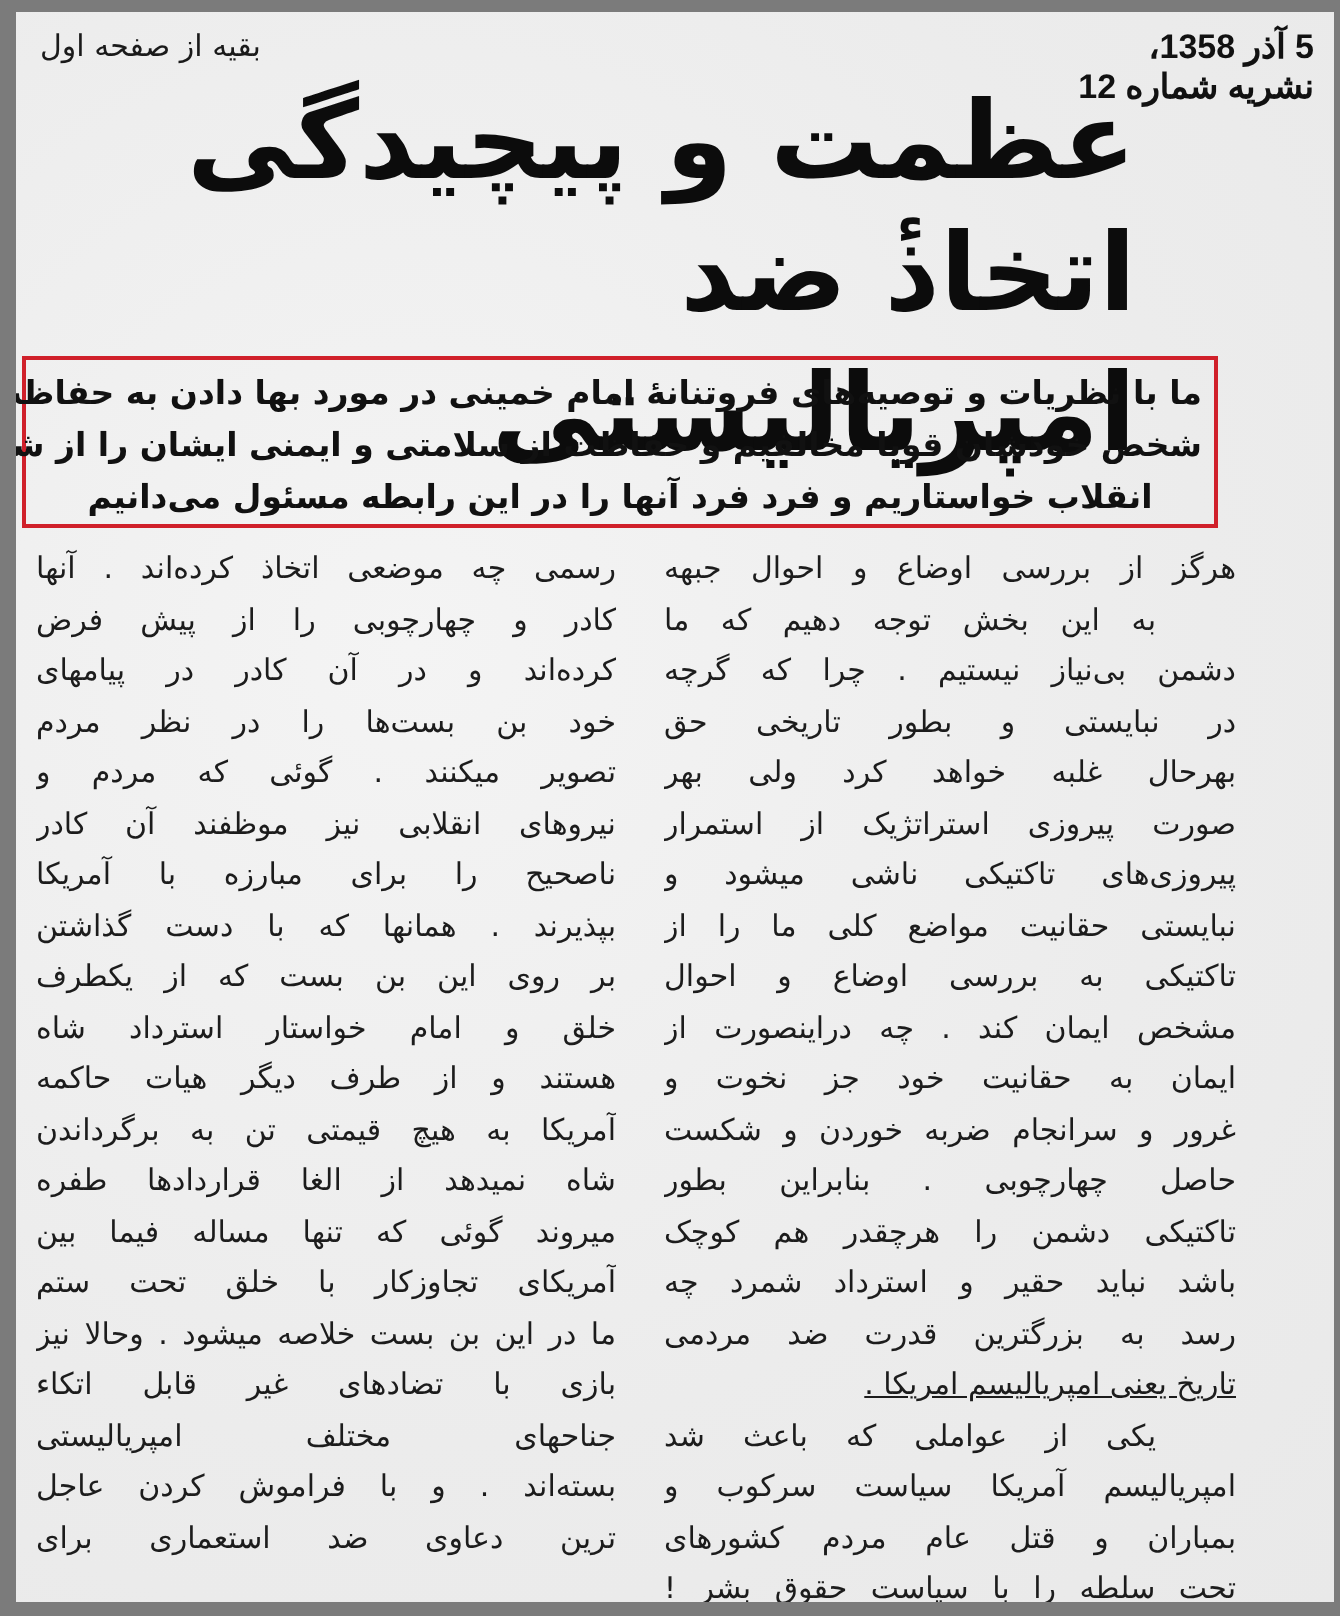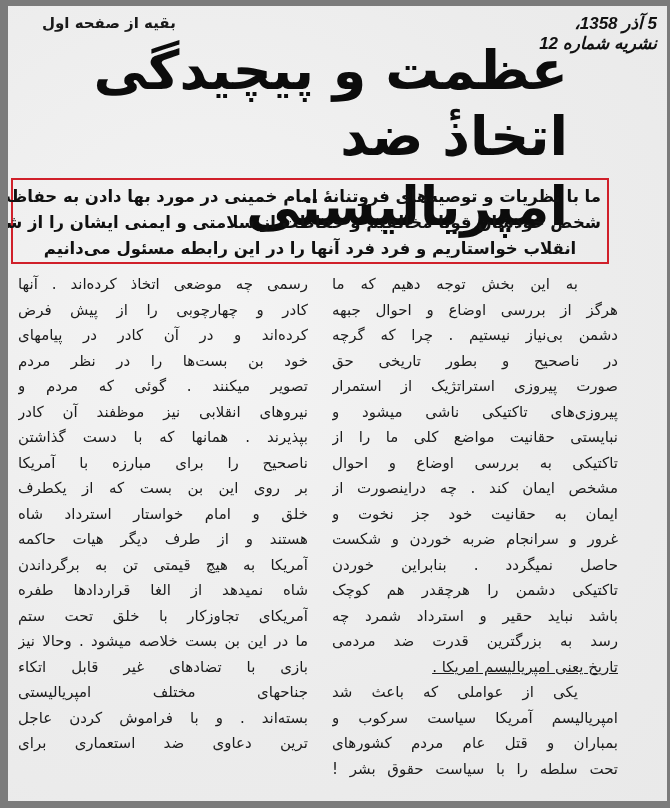--- a/index.html
+++ b/index.html
@@ -14,24 +14,23 @@
     position: absolute;
     left: 8px; top: 6px;
     width: 659px; height: 795px;
     background: #efefef;
     background-image: radial-gradient(circle at 30% 40%, #f4f4f4 0%, #ececec 60%, #e9e9e9 100%);
     overflow: hidden;
   }
   .continued {
     position: absolute;
     left: 12px; top: 8px;
-    font-size: 15px; font-weight: bold;
+    font-size: 15px; font-weight: normal;
     color: #1a1a1a;
     direction: rtl;
-    margin-left: 22px;
   }
   .headline {
     position: absolute;
     left: 40px; width: 520px;
     text-align: right;
     direction: rtl;
     color: #0c0c0c;
     font-weight: bold;
     font-family: "DejaVu Sans", sans-serif;
     letter-spacing: -1px;
@@ -41,21 +40,20 @@
   .dateblock {
     position: absolute;
     right: 10px; top: 8px;
     direction: rtl;
     text-align: right;
     font-family: "Liberation Sans", sans-serif;
     font-weight: bold;
     font-size: 17px;
     line-height: 20px;
     color: #111;
-    font-style: italic;
   }
   .quotebox {
     position: absolute;
     left: 3px; top: 172px;
     width: 598px; height: 86px;
     border: 2px solid #d0202a;
     box-sizing: border-box;
     direction: rtl;
     text-align: center;
     padding: 4px 6px 0 6px;
@@ -103,56 +101,58 @@
   <div class="headline l1">عظمت و پیچیدگی</div>
   <div class="headline l2">اتخاذٔ ضد امپریالیستی</div>
 
   <div class="quotebox">
     <p>ما با نظریات و توصیه‌های فروتنانهٔ امام خمینی در مورد بها دادن به حفاظت از</p>
     <p>شخص خودشان قویا مخالفیم و حفاظت از سلامتی و ایمنی ایشان را از شورای</p>
     <p>انقلاب خواستاریم و فرد فرد آنها را در این رابطه مسئول می‌دانیم</p>
   </div>
 
   <div class="col right">
+    <span class="ln">هرگز از بررسی اوضاع و احوال جبهه</span>
     <span class="ln indent">به این بخش توجه دهیم که ما</span>
-    <span class="ln">هرگز از بررسی اوضاع و احوال جبهه</span>
     <span class="ln">دشمن بی‌نیاز نیستیم . چرا که گرچه</span>
-    <span class="ln">در ناصحیح و بطور تاریخی حق</span>
+    <span class="ln">در نبایستی و بطور تاریخی حق</span>
+    <span class="ln">بهرحال غلبه خواهد کرد ولی بهر</span>
     <span class="ln">صورت پیروزی استراتژیک از استمرار</span>
     <span class="ln">پیروزی‌های تاکتیکی ناشی میشود و</span>
     <span class="ln">نبایستی حقانیت مواضع کلی ما را از</span>
     <span class="ln">تاکتیکی به بررسی اوضاع و احوال</span>
     <span class="ln">مشخص ایمان کند . چه دراینصورت از</span>
     <span class="ln">ایمان به حقانیت خود جز نخوت و</span>
     <span class="ln">غرور و سرانجام ضربه خوردن و شکست</span>
-    <span class="ln">حاصل نمیگردد . بنابراین خوردن</span>
+    <span class="ln">حاصل چهارچوبی . بنابراین بطور</span>
     <span class="ln">تاکتیکی دشمن را هرچقدر هم کوچک</span>
     <span class="ln">باشد نباید حقیر و استرداد شمرد چه</span>
     <span class="ln">رسد به بزرگترین قدرت ضد مردمی</span>
     <span class="ln short">تاریخ یعنی امپریالیسم امریکا .</span>
     <span class="ln indent">یکی از عواملی که باعث شد</span>
     <span class="ln">امپریالیسم آمریکا سیاست سرکوب و</span>
     <span class="ln">بمباران و قتل عام مردم کشورهای</span>
     <span class="ln">تحت سلطه را با سیاست حقوق بشر !</span>
   </div>
 
   <div class="col left">
     <span class="ln">رسمی چه موضعی اتخاذ کرده‌اند . آنها</span>
     <span class="ln">کادر و چهارچوبی را از پیش فرض</span>
     <span class="ln">کرده‌اند و در آن کادر در پیامهای</span>
     <span class="ln">خود بن بست‌ها را در نظر مردم</span>
     <span class="ln">تصویر میکنند . گوئی که مردم و</span>
     <span class="ln">نیروهای انقلابی نیز موظفند آن کادر</span>
+    <span class="ln">ناصحیح را برای مبارزه با آمریکا</span>
     <span class="ln">بپذیرند . همانها که با دست گذاشتن</span>
-    <span class="ln">ناصحیح را برای مبارزه با آمریکا</span>
     <span class="ln">بر روی این بن بست که از یکطرف</span>
     <span class="ln">خلق و امام خواستار استرداد شاه</span>
     <span class="ln">هستند و از طرف دیگر هیات حاکمه</span>
     <span class="ln">آمریکا به هیچ قیمتی تن به برگرداندن</span>
     <span class="ln">شاه نمیدهد از الغا قراردادها طفره</span>
+    <span class="ln">میروند گوئی که تنها مساله فیما بین</span>
     <span class="ln">آمریکای تجاوزکار با خلق تحت ستم</span>
     <span class="ln">ما در این بن بست خلاصه میشود . وحالا نیز</span>
     <span class="ln">بازی با تضادهای غیر قابل اتکاء</span>
     <span class="ln">جناحهای مختلف امپریالیستی</span>
     <span class="ln">بسته‌اند . و با فراموش کردن عاجل</span>
     <span class="ln">ترین دعاوی ضد استعماری برای</span>
   </div>
 </div>
 
 </body></html>

